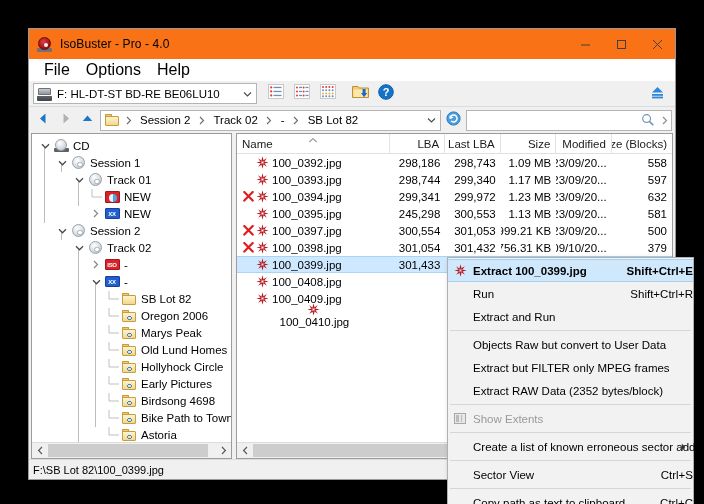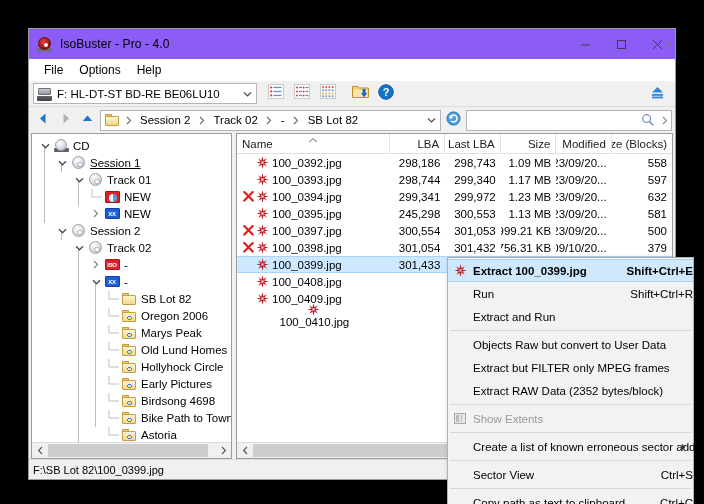--- a/index.html
+++ b/index.html
@@ -21,21 +21,21 @@
     left: 28px; top: 28px;
     width: 648px; height: 452px;
     background: #f0f0f0;
     border: 1px solid #9a9a9a;
     display: flex;
     flex-direction: column;
   }
   
   .titlebar {
     height: 30px;
-    background: #8b5cf6;
+    background: #f97316;
     display: flex;
     align-items: center;
     position: relative;
     flex: none;
   }
   .title-icon {
     width: 16px; height: 16px;
     margin-left: 8px; margin-right: 7px;
     position: relative;
     flex: none;
@@ -77,21 +77,21 @@
   
   .menubar {
     height: 22px;
     background: #ffffff;
     display: flex;
     align-items: center;
     padding-left: 7px;
     flex: none;
   }
   .menu-item {
-    font-size: 12px;
+    font-size: 16px;
     color: #000;
     padding: 2px 8px;
     cursor: default;
   }
   
   .drivebar {
     height: 26px;
     background: #f0f0f0;
     display: flex;
     align-items: center;
@@ -749,21 +749,21 @@
                 </svg>
               </div>
               <div class="tico">
                 <div class="ico-cd">
                   <div class="b"></div>
                   <div class="d"></div>
                 </div>
               </div>
               <span class="tlabel">CD</span>
             </div>
-            <div class="tnode" style="padding-left: 23px; text-decoration: underline;">
+            <div class="tnode" style="padding-left: 23px;">
               <div class="chev">
                 <svg width="9" height="6" viewBox="0 0 9 6">
                   <path d="M1,1.2 L4.5,4.8 L8,1.2" stroke="#4a4a4a" stroke-width="1.3" fill="none"></path>
                 </svg>
               </div>
               <div class="tico">
                 <div class="ico-disc"></div>
               </div>
               <span class="tlabel">Session 1</span>
             </div>

